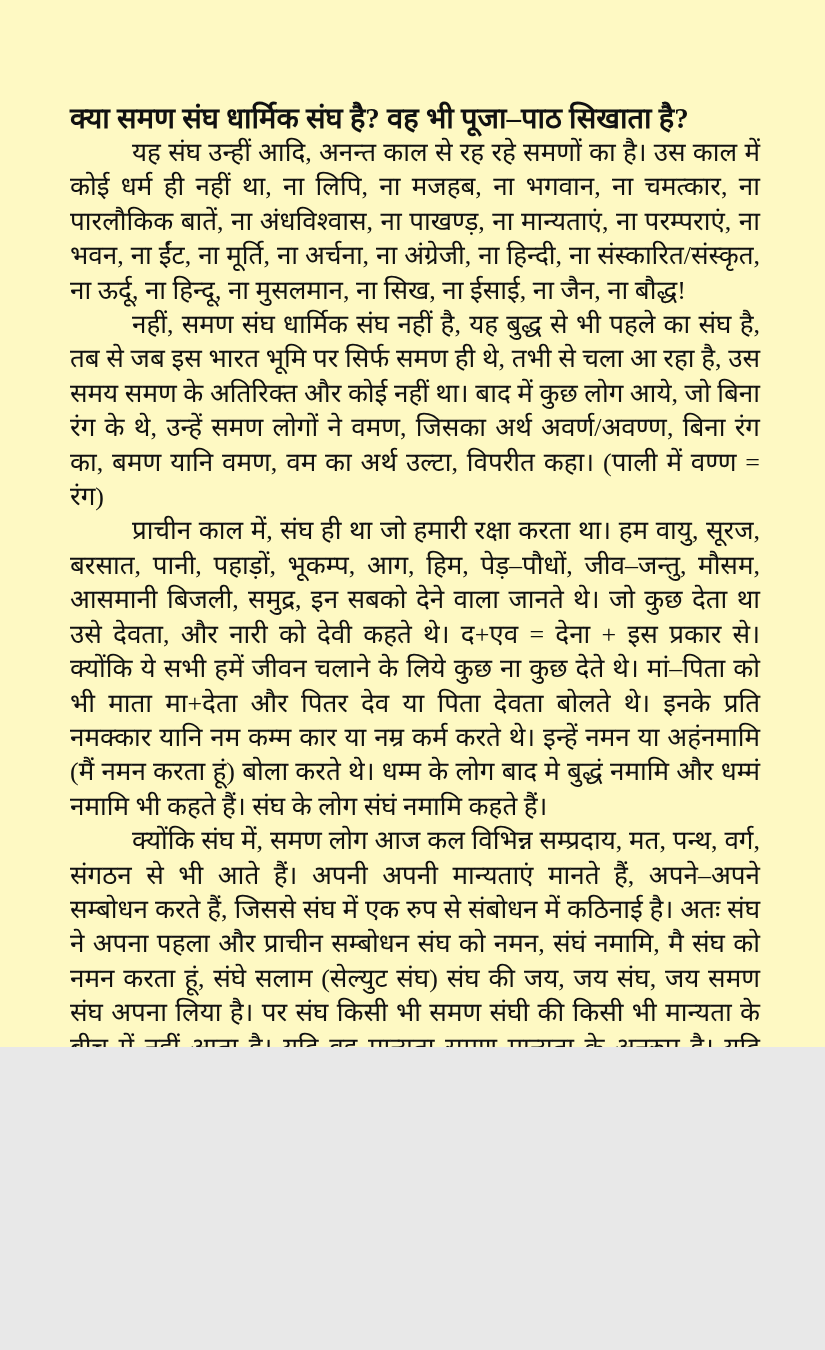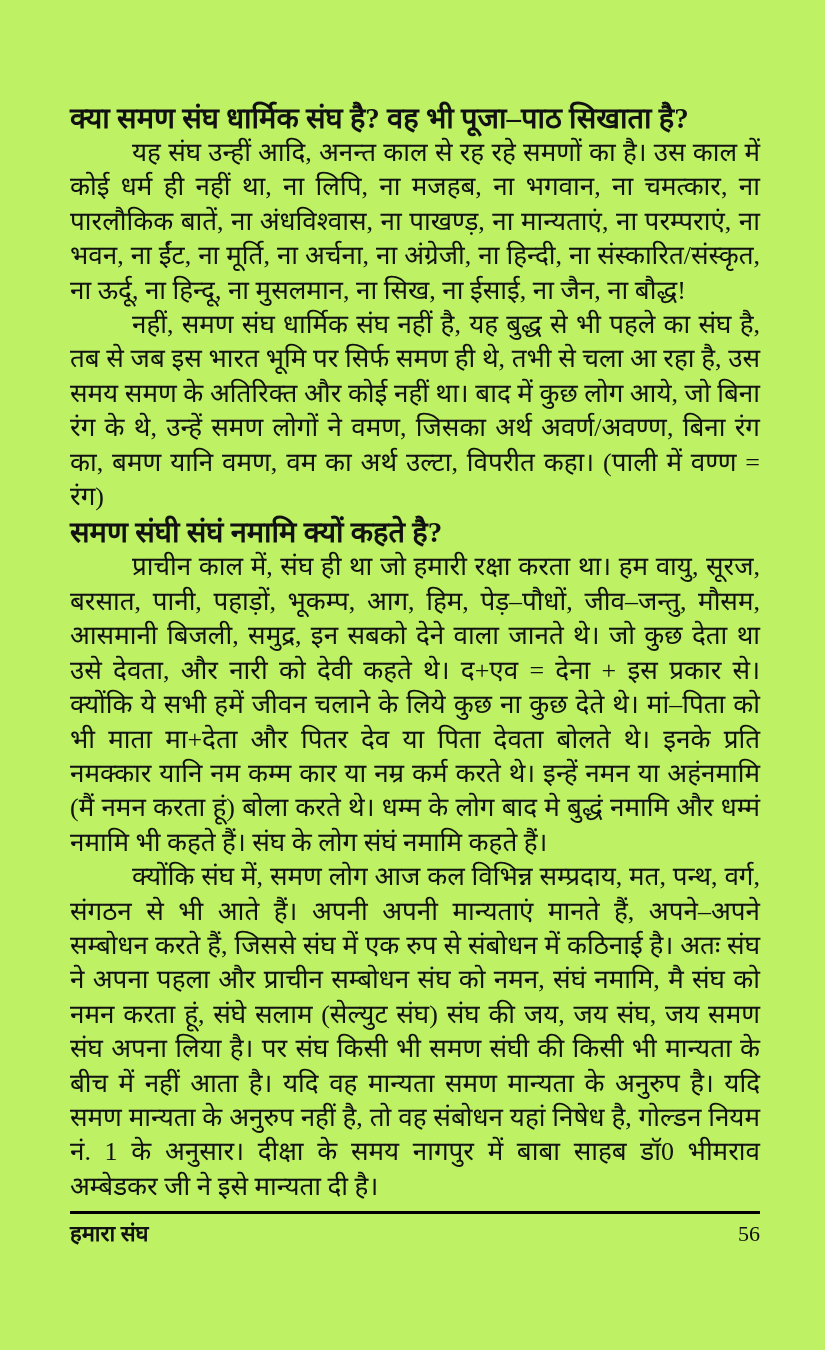--- a/index.html
+++ b/index.html
@@ -3,23 +3,23 @@
 <meta charset="utf-8">
 <style>
   html, body {
     margin: 0;
     padding: 0;
     background: #e8e8e8;
   }
   .page {
     position: relative;
     width: 825px;
-    height: 1350px;
+    height: 1047px;
     margin: 0 auto;
-    background: #bef264;
+    background: #fef9c3;
     font-family: "Liberation Serif", "DejaVu Sans", sans-serif;
     color: #111111;
     overflow: hidden;
     box-sizing: border-box;
   }
   .content {
     position: absolute;
     top: 100px;
     left: 70px;
     width: 690px;
@@ -69,21 +69,20 @@
   }
 </style>
 </head>
 <body>
 
 <div class="page">
   <div class="content">
     <h1 class="heading">क्या समण संघ धार्मिक संघ है? वह भी पूजा–पाठ सिखाता है?</h1>
     <p class="para">यह संघ उन्हीं आदि, अनन्त काल से रह रहे समणों का है। उस काल में कोई धर्म ही नहीं था, ना लिपि, ना मजहब, ना भगवान, ना चमत्कार, ना पारलौकिक बातें, ना अंधविश्वास, ना पाखण्ड़, ना मान्यताएं, ना परम्पराएं, ना भवन, ना ईंट, ना मूर्ति, ना अर्चना, ना अंग्रेजी, ना हिन्दी, ना संस्कारित/संस्कृत, ना ऊर्दू, ना हिन्दू, ना मुसलमान, ना सिख, ना ईसाई, ना जैन, ना बौद्ध!</p>
     <p class="para">नहीं, समण संघ धार्मिक संघ नहीं है, यह बुद्ध से भी पहले का संघ है, तब से जब इस भारत भूमि पर सिर्फ समण ही थे, तभी से चला आ रहा है, उस समय समण के अतिरिक्त और कोई नहीं था। बाद में कुछ लोग आये, जो बिना रंग के थे, उन्हें समण लोगों ने वमण, जिसका अर्थ अवर्ण/अवण्ण, बिना रंग का, बमण यानि वमण, वम का अर्थ उल्टा, विपरीत कहा। (पाली में वण्ण = रंग)</p>
-    <h1 class="heading">समण संघी संघं नमामि क्यों कहते है?</h1>
     <p class="para">प्राचीन काल में, संघ ही था जो हमारी रक्षा करता था। हम वायु, सूरज, बरसात, पानी, पहाड़ों, भूकम्प, आग, हिम, पेड़–पौधों, जीव–जन्तु, मौसम, आसमानी बिजली, समुद्र, इन सबको देने वाला जानते थे। जो कुछ देता था उसे देवता, और नारी को देवी कहते थे। द+एव = देना + इस प्रकार से। क्योंकि ये सभी हमें जीवन चलाने के लिये कुछ ना कुछ देते थे। मां–पिता को भी माता मा+देता और पितर देव या पिता देवता बोलते थे। इनके प्रति नमक्कार यानि नम कम्म कार या नम्र कर्म करते थे। इन्हें नमन या अहंनमामि (मैं नमन करता हूं) बोला करते थे। धम्म के लोग बाद मे बुद्धं नमामि और धम्मं नमामि भी कहते हैं। संघ के लोग संघं नमामि कहते हैं।</p>
     <p class="para">क्योंकि संघ में, समण लोग आज कल विभिन्न सम्प्रदाय, मत, पन्थ, वर्ग, संगठन से भी आते हैं। अपनी अपनी मान्यताएं मानते हैं, अपने–अपने सम्बोधन करते हैं, जिससे संघ में एक रुप से संबोधन में कठिनाई है। अतः संघ ने अपना पहला और प्राचीन सम्बोधन संघ को नमन, संघं नमामि, मै संघ को नमन करता हूं, संघे सलाम (सेल्युट संघ) संघ की जय, जय संघ, जय समण संघ अपना लिया है। पर संघ किसी भी समण संघी की किसी भी मान्यता के बीच में नहीं आता है। यदि वह मान्यता समण मान्यता के अनुरुप है। यदि समण मान्यता के अनुरुप नहीं है, तो वह संबोधन यहां निषेध है, गोल्डन नियम नं. 1 के अनुसार। दीक्षा के समय नागपुर में बाबा साहब डॉ0 भीमराव अम्बेडकर जी ने इसे मान्यता दी है।</p>
   </div>
 
   <div class="footer">
     <span class="edge left">हमारा संघ</span>
     <span class="pageno">56</span>
   </div>
 </div>
 

